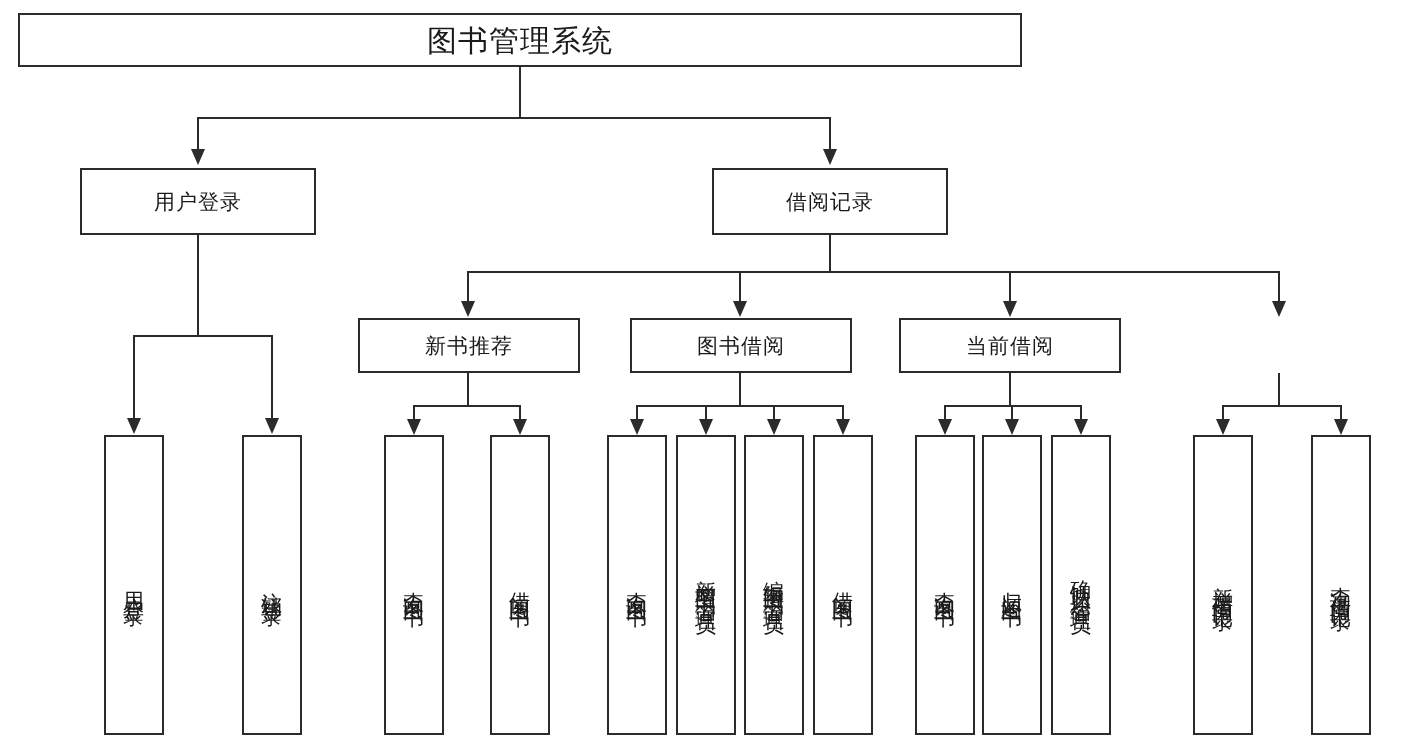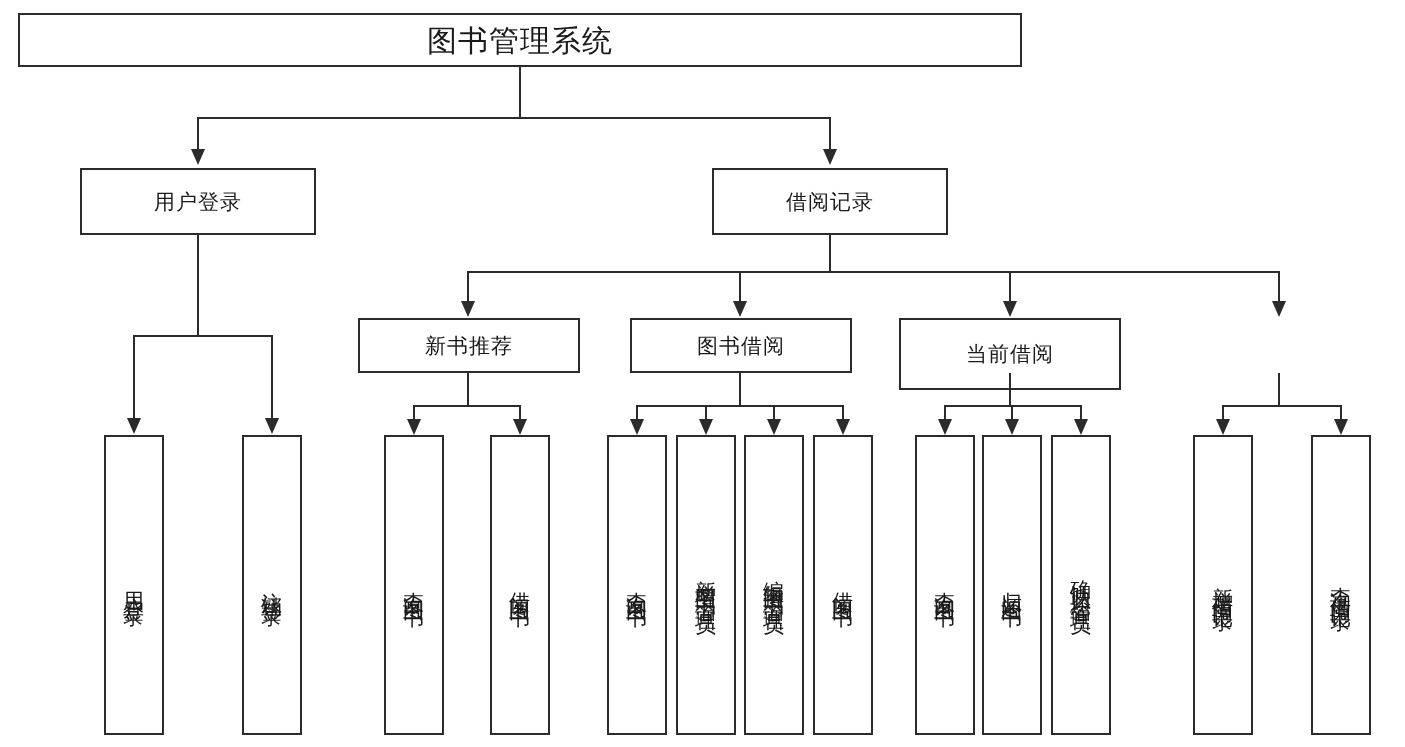--- a/index.html
+++ b/index.html
@@ -132,21 +132,21 @@
 
   <div class="ln v" style="left:1278px; top:271px; height:32px;"></div>
   <div class="arrow" style="left:1272px; top:301px;"></div>
 
   <div class="node horiz" style="left:358px; top:318px; width:222px; height:55px;">
     <span>新书推荐</span>
   </div>
   <div class="node horiz" style="left:630px; top:318px; width:222px; height:55px;">
     <span>图书借阅</span>
   </div>
-  <div class="node horiz" style="left:899px; top:318px; width:222px; height:72px;">
+  <div class="node horiz" style="left:899px; top:318px; width:222px; height:55px;">
     <span>当前借阅</span>
   </div>
 
   <div class="ln v" style="left:467px; top:373px; height:32px;"></div>
   <div class="ln h" style="left:414px; top:405px; width:106px;"></div>
   <div class="ln v" style="left:413px; top:405px; height:18px;"></div>
   <div class="arrow" style="left:407px; top:419px;"></div>
   <div class="ln v" style="left:519px; top:405px; height:18px;"></div>
   <div class="arrow" style="left:513px; top:419px;"></div>
 

